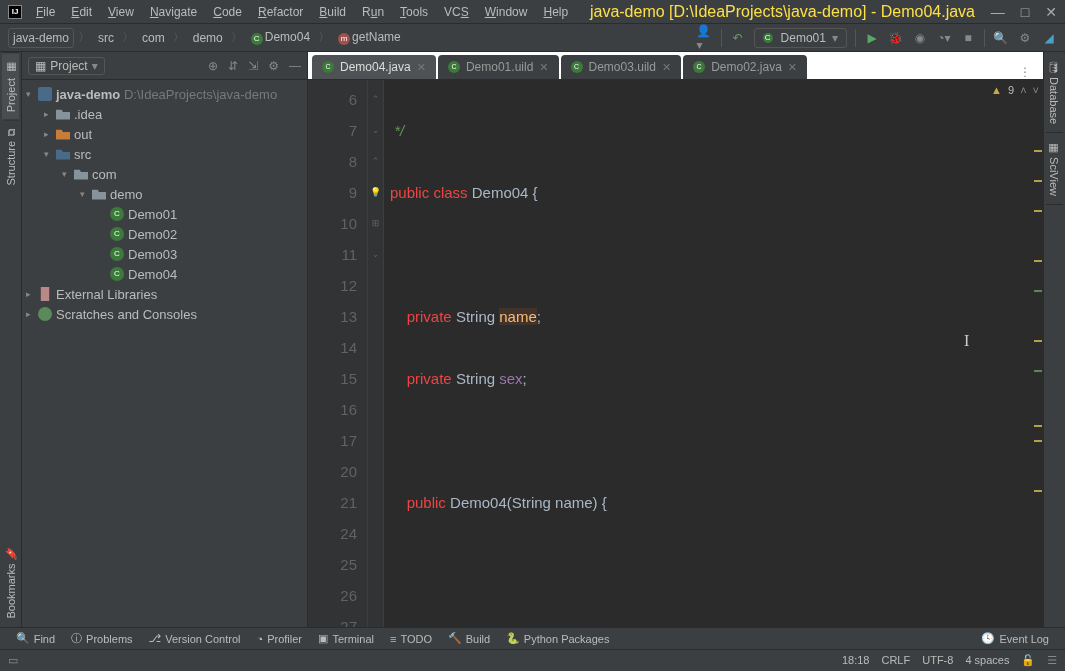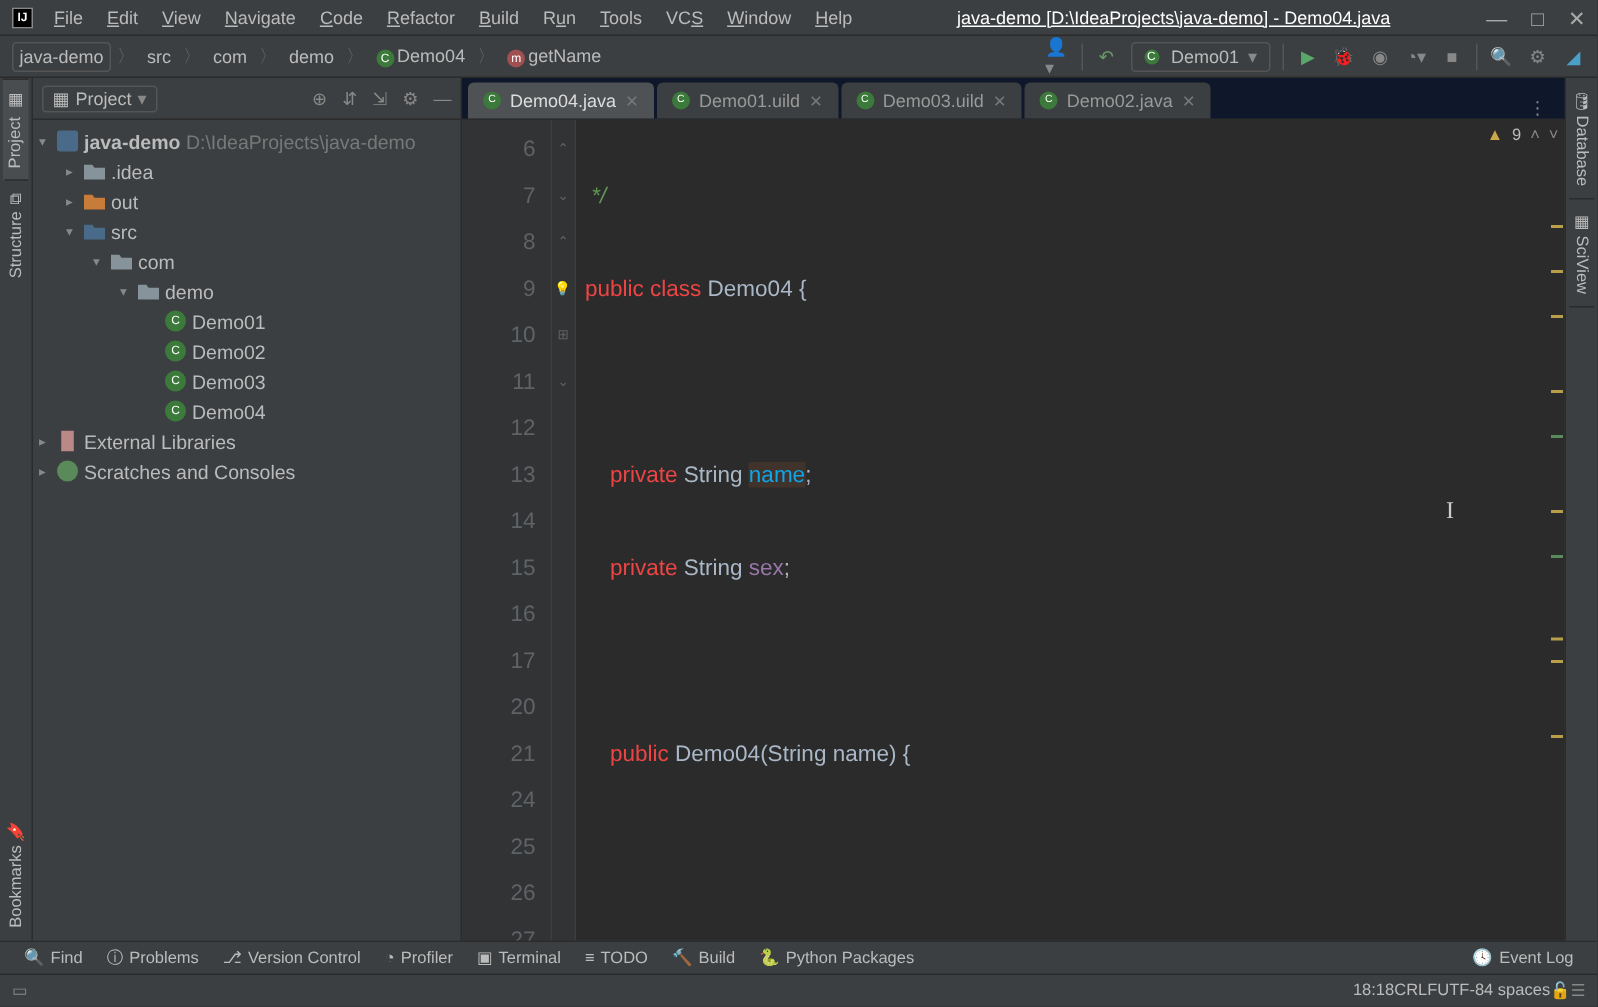--- a/index.html
+++ b/index.html
@@ -2,21 +2,21 @@
 <html><head>
 <meta charset="utf-8">
 <style>
 * { margin:0; padding:0; box-sizing:border-box; font-family:"Segoe UI",Arial,sans-serif; }
 body { background:#3c3f41; color:#bbb; font-size:12px; overflow:hidden; width:1065px; height:671px; position:relative; }
 .titlebar { height:24px; background:#3c3f41; display:flex; align-items:center; padding:0 8px; border-bottom:1px solid #2b2b2b; }
 .titlebar .logo { width:14px; height:14px; background:#000; border:1px solid #888; display:inline-flex; align-items:center; justify-content:center; color:#fff; font-size:8px; font-weight:bold; margin-right:8px; }
 .titlebar .menus { display:flex; gap:4px; }
 .titlebar .menu { padding:2px 6px; cursor:pointer; }
 .titlebar .menu span.u { text-decoration:underline; }
-.titlebar .title { flex:1; text-align:center; color:#ffffff; font-size:12px;text-decoration:underline; }
+.titlebar .title { flex:1; text-align:center; color:#fde047; font-size:16px; }
 .titlebar .winctl { display:flex; gap:16px; color:#aaa; }
 .titlebar .winctl span { cursor:pointer; font-size:14px; }
 .navbar { height:28px; background:#3c3f41; display:flex; align-items:center; padding:0 8px; border-bottom:1px solid #2b2b2b; }
 .navbar .crumbs { display:flex; align-items:center; gap:4px; }
 .navbar .crumb { padding:2px 4px; }
 .navbar .crumb.box { border:1px solid #555; border-radius:3px; }
 .navbar .chev { color:#666; }
 .navbar .cicon { width:12px; height:12px; border-radius:50%; display:inline-block; margin-right:2px; font-size:8px; text-align:center; line-height:12px; color:#fff; }
 .navbar .cicon.c { background:#3b7a3b; }
 .navbar .cicon.m { background:#a05050; }
@@ -40,50 +40,50 @@
 .tree .row .ficon { width:14px; height:14px; margin-right:4px; display:inline-block; }
 .tree .row .ficon.folder { background:#87939a; clip-path:polygon(0 20%,40% 20%,50% 35%,100% 35%,100% 90%,0 90%); }
 .tree .row .ficon.folder.o { background:#c87c3a; }
 .tree .row .ficon.mod { background:#4a6a8a; border-radius:2px; }
 .tree .row .ficon.cls { background:#3b7a3b; border-radius:50%; color:#fff; font-size:8px; text-align:center; line-height:14px; }
 .tree .row .ficon.ij { background:#3a3a5a; border-radius:2px; }
 .tree .row .ficon.lib { background:#b88; clip-path:polygon(20% 0,80% 0,80% 100%,20% 100%); }
 .tree .row .ficon.scr { background:#5a8a5a; border-radius:50%; }
 .tree .dim { color:#787878; }
 .editor { flex:1; display:flex; flex-direction:column; background:#2b2b2b; position:relative; }
-.tabbar { height:28px; background:#0f172a; display:flex; align-items:flex-end; padding:0 4px; border-bottom:1px solid #2b2b2b; }
+.tabbar { height:28px; background:#ffffff; display:flex; align-items:flex-end; padding:0 4px; border-bottom:1px solid #2b2b2b; }
 .tab { height:24px; padding:0 10px; display:flex; align-items:center; gap:6px; font-size:12px; border-top-left-radius:4px; border-top-right-radius:4px; cursor:pointer; background:#3c3f41; color:#999; margin-right:2px; }
 .tab.active { background:#4e5254; color:#ddd; }
 .tab .tclose { color:#777; font-size:11px; }
 .tab .tcicon { width:12px; height:12px; background:#3b7a3b; border-radius:50%; font-size:7px; color:#fff; text-align:center; line-height:12px; }
 .tabbar .tmore { margin-left:auto; padding:0 8px; color:#888; cursor:pointer; }
 .code { flex:1; display:flex; position:relative; font-family:"Consolas","Courier New",monospace; font-size:15px; overflow:hidden; }
 .gutter { width:60px; background:#313335; color:#606366; text-align:right; padding:4px 10px 4px 0; line-height:31px; border-right:1px solid #3c3f41; }
 .foldcol { width:16px; background:#313335; border-right:1px solid #3c3f41; padding-top:4px; line-height:31px; color:#606366; font-size:9px; text-align:center; }
 .codebody { flex:1; padding:4px 6px; line-height:31px; color:#a9b7c6; white-space:pre; position:relative; }
 .codebody .ln { height:31px; }
 .kw { color:#ef4444; }
 .cls { color:#a9b7c6; }
 .fld { color:#9876aa; }
-.fldhl { background:#40332b; color:#0ea5e9; }
+.fldhl { background:#40332b; color:#fdba74; }
 .cmt { color:#629755; font-style:italic; }
 .bulb { color:#e6b422; }
 .rightrail { width:22px; background:#3c3f41; border-left:1px solid #2b2b2b; display:flex; flex-direction:column; align-items:center; }
 .rightrail .rtab { writing-mode:vertical-rl; padding:8px 2px; font-size:11px; cursor:pointer; border-bottom:1px solid #2b2b2b; }
 .inspect { position:absolute; top:4px; right:4px; display:flex; align-items:center; gap:6px; font-size:11px; }
 .inspect .warn { color:#c9a94a; }
 .marks { position:absolute; right:0; top:0; width:10px; height:100%; }
 .marks .mk { position:absolute; right:1px; width:8px; height:2px; }
 .yellow { background:#b8a04a; }
 .green { background:#5a8a5a; }
 .cursor-ibeam { position:absolute; left:656px; top:252px; color:#ccc; font-size:16px; font-family:serif; }
 .bottombar { height:22px; background:#3c3f41; border-top:1px solid #2b2b2b; display:flex; align-items:center; padding:0 8px; font-size:11px; }
 .bottombar .bitem { display:flex; align-items:center; gap:4px; padding:0 8px; cursor:pointer; }
 .statusbar { height:22px; background:#3c3f41; border-top:1px solid #2b2b2b; display:flex; align-items:center; padding:0 8px; font-size:11px; }
-.statusbar .sright { margin-left:auto; display:flex; }
+.statusbar .sright { margin-left:auto; display:flex; gap:12px; }
 .fgrey { color:#888; }
 </style>
 </head>
 <body>
 
 <div class="titlebar">
   <span class="logo">IJ</span>
   <div class="menus">
     <span class="menu"><span class="u">F</span>ile</span>
     <span class="menu"><span class="u">E</span>dit</span>

